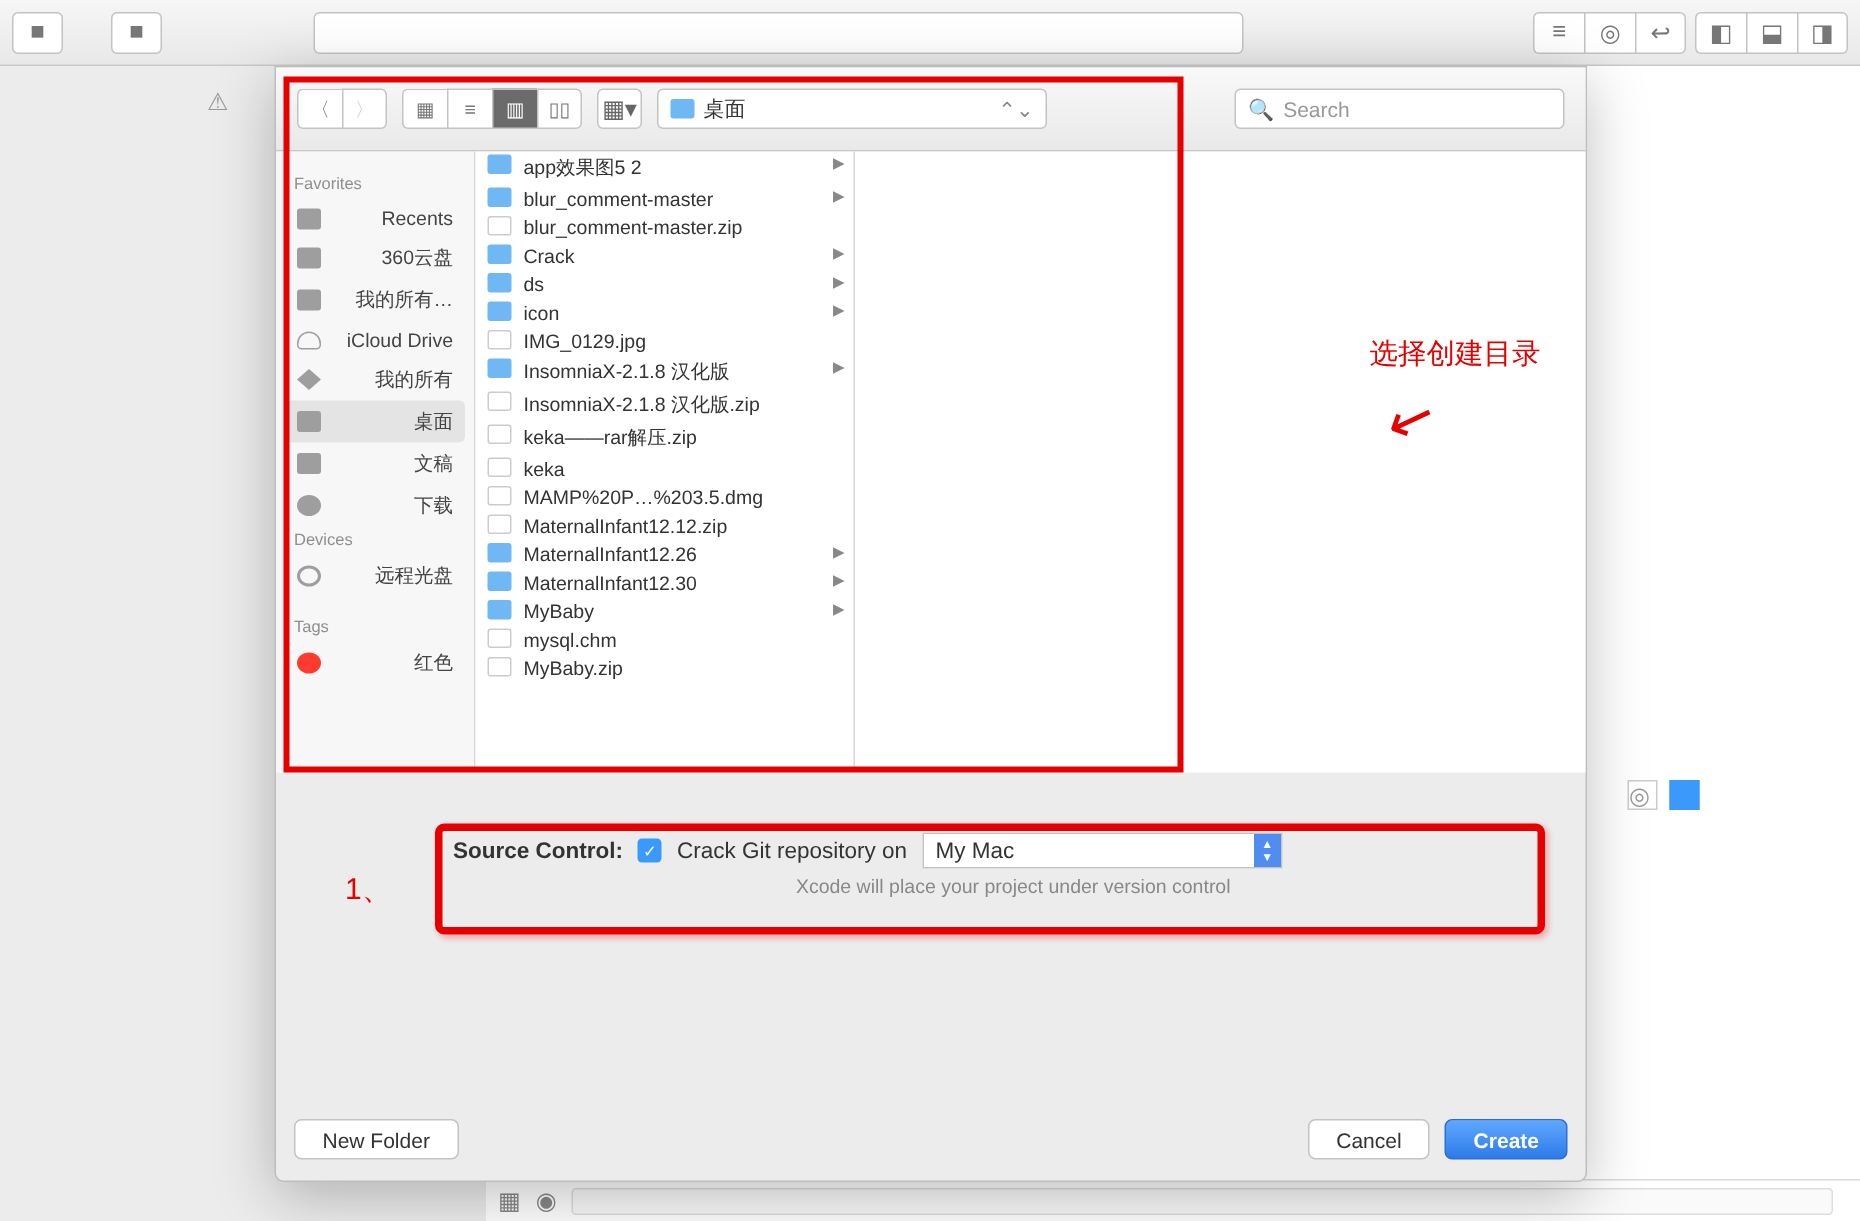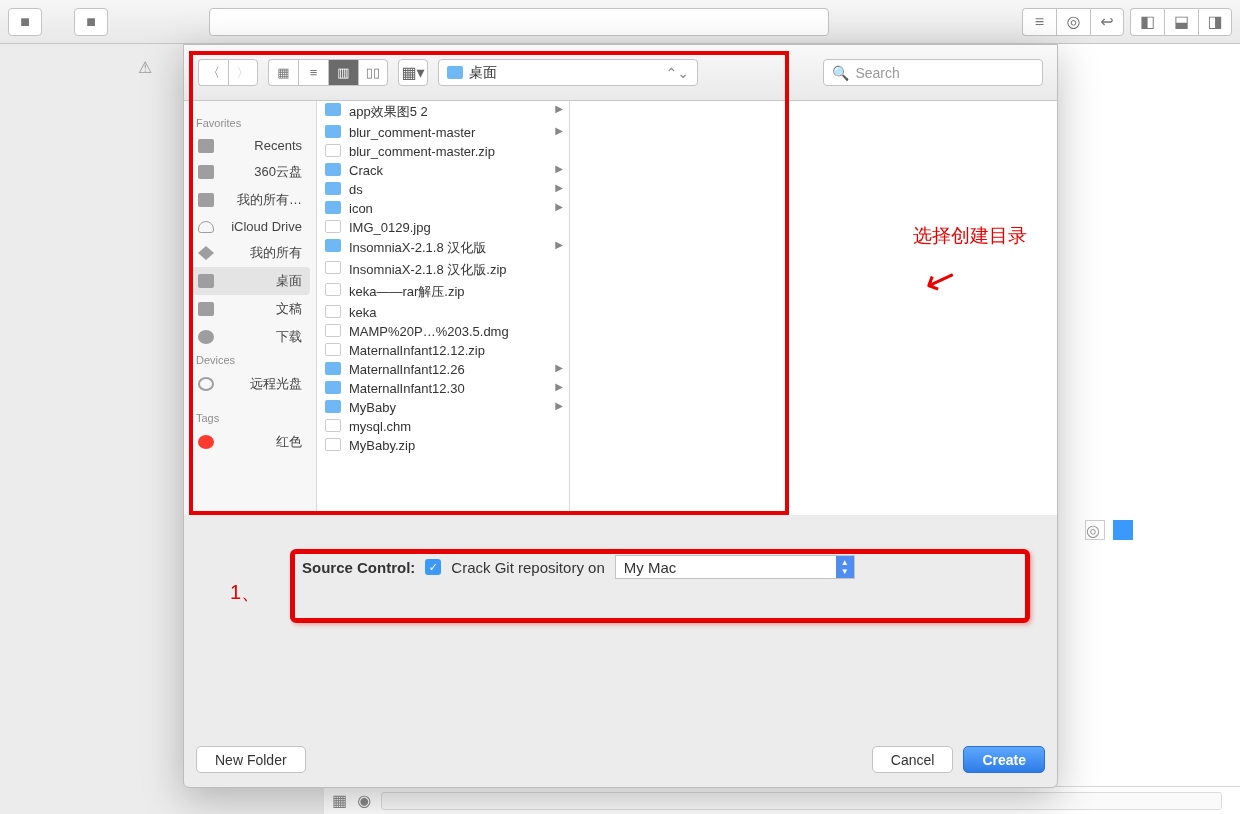--- a/index.html
+++ b/index.html
@@ -298,20 +298,21 @@
       <span class="sc-check">✓</span>
       <span>Crack Git repository on</span>
       <div class="sc-select">
         <span>My Mac</span>
         <span class="sel-caret">
             <span>▲</span>
             <span>▼</span>
           </span>
       </div>
     </div>
+    <div class="sc-hint">Xcode will place your project under version control</div>
   </div>
 
   <div class="bottom-row">
     <div class="btn">New Folder</div>
     <div class="spacer"></div>
     <div class="btn" style="margin-right:10px">Cancel</div>
     <div class="btn primary">Create</div>
   </div>
 </div>
 

